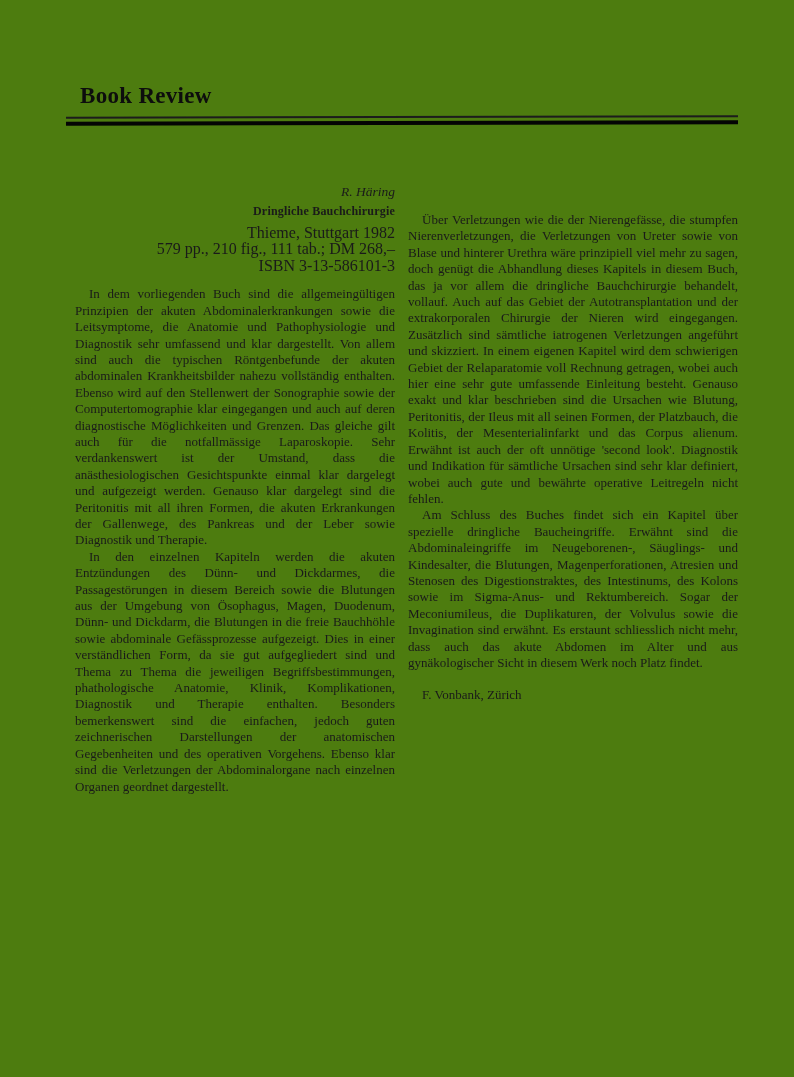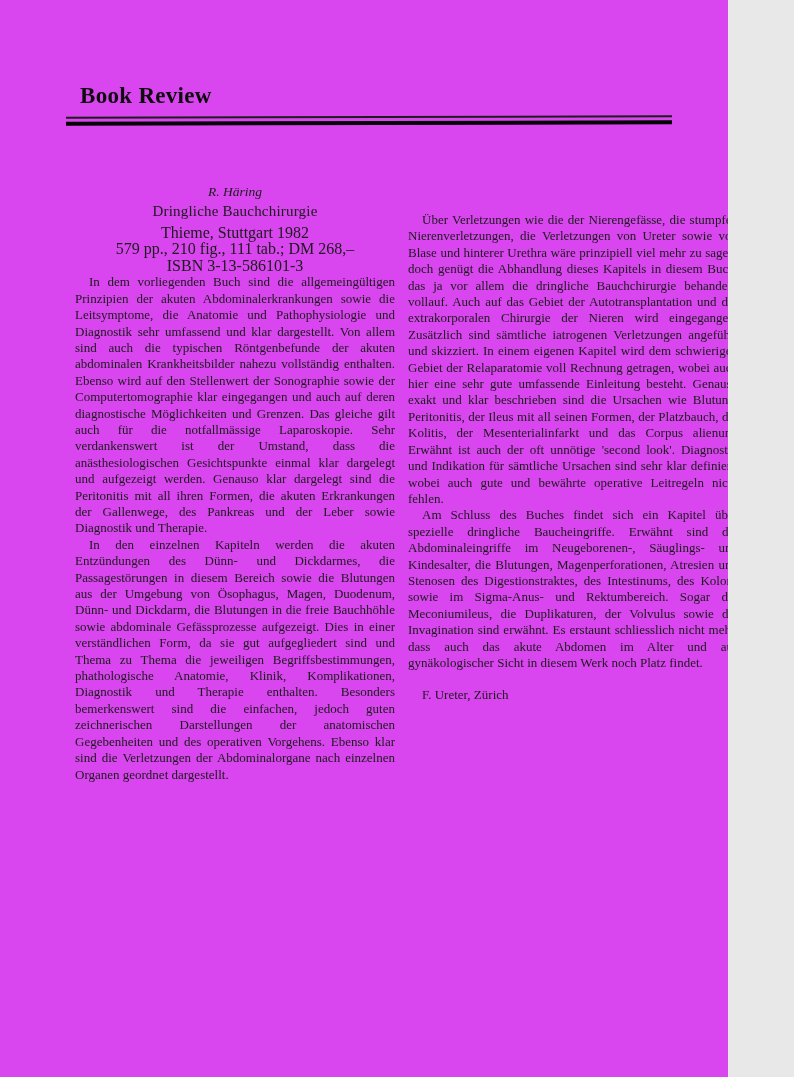--- a/index.html
+++ b/index.html
@@ -2,23 +2,23 @@
 <html><head>
 <meta charset="utf-8">
 <style>
   html, body {
     margin: 0;
     padding: 0;
     background: #e8e8e8;
   }
   .page {
     position: relative;
-    width: 728px;
+    width: 794px;
     height: 1077px;
-    background: #d946ef;
+    background: #4d7c0f;
     font-family: "Liberation Serif", "DejaVu Serif", serif;
     color: #141414;
     overflow: hidden;
   }
   
   .header {
     position: absolute;
     top: 83px;
     left: 66px;
     right: 56px;
@@ -55,31 +55,32 @@
     line-height: 16.4px;
     text-align: justify;
     color: #1a1a1a;
   }
   .col-right {
     width: 330px;
     margin-top: 28px;
   }
   
   .book-info {
-    text-align: center;
+    margin-bottom: 12px;
+    text-align: right;
   }
   .book-author {
     margin: 0 0 3px 0;
     font-style: italic;
     font-size: 13.5px;
   }
   .book-title {
     margin: 0 0 5px 0;
-    font-weight: normal;
-    font-size: 15px;
+    font-weight: bold;
+    font-size: 12px;
     letter-spacing: 0.2px;
   }
   .book-line {
     margin: 0;
     font-size: 16px;
     line-height: 16.5px;
   }
   .para {
     margin: 0;
     text-indent: 14px;
@@ -113,18 +114,18 @@
         <p class="book-line">579 pp., 210 fig., 111 tab.; DM 268,–</p>
         <p class="book-line">ISBN 3-13-586101-3</p>
       </div>
       <p class="para">In dem vorliegenden Buch sind die allgemeingültigen Prinzipien der akuten Abdominalerkrankungen sowie die Leitsymptome, die Anatomie und Pathophysiologie und Diagnostik sehr umfassend und klar dargestellt. Von allem sind auch die typischen Röntgenbefunde der akuten abdominalen Krankheitsbilder nahezu vollständig enthalten. Ebenso wird auf den Stellenwert der Sonographie sowie der Computertomographie klar eingegangen und auch auf deren diagnostische Möglichkeiten und Grenzen. Das gleiche gilt auch für die notfallmässige Laparoskopie. Sehr verdankenswert ist der Umstand, dass die anästhesiologischen Gesichtspunkte einmal klar dargelegt und aufgezeigt werden. Genauso klar dargelegt sind die Peritonitis mit all ihren Formen, die akuten Erkrankungen der Gallenwege, des Pankreas und der Leber sowie Diagnostik und Therapie.</p>
       <p class="para">In den einzelnen Kapiteln werden die akuten Entzündungen des Dünn- und Dickdarmes, die Passagestörungen in diesem Bereich sowie die Blutungen aus der Umgebung von Ösophagus, Magen, Duodenum, Dünn- und Dickdarm, die Blutungen in die freie Bauchhöhle sowie abdominale Gefässprozesse aufgezeigt. Dies in einer verständlichen Form, da sie gut aufgegliedert sind und Thema zu Thema die jeweiligen Begriffsbestimmungen, phathologische Anatomie, Klinik, Komplikationen, Diagnostik und Therapie enthalten. Besonders bemerkenswert sind die einfachen, jedoch guten zeichnerischen Darstellungen der anatomischen Gegebenheiten und des operativen Vorgehens. Ebenso klar sind die Verletzungen der Abdominalorgane nach einzelnen Organen geordnet dargestellt.</p>
     </section>
 
     <section class="col col-right">
       <p class="para">Über Verletzungen wie die der Nierengefässe, die stumpfen Nierenverletzungen, die Verletzungen von Ureter sowie von Blase und hinterer Urethra wäre prinzipiell viel mehr zu sagen, doch genügt die Abhandlung dieses Kapitels in diesem Buch, das ja vor allem die dringliche Bauchchirurgie behandelt, vollauf. Auch auf das Gebiet der Autotransplantation und der extrakorporalen Chirurgie der Nieren wird eingegangen. Zusätzlich sind sämtliche iatrogenen Verletzungen angeführt und skizziert. In einem eigenen Kapitel wird dem schwierigen Gebiet der Relaparatomie voll Rechnung getragen, wobei auch hier eine sehr gute umfassende Einleitung besteht. Genauso exakt und klar beschrieben sind die Ursachen wie Blutung, Peritonitis, der Ileus mit all seinen Formen, der Platzbauch, die Kolitis, der Mesenterialinfarkt und das Corpus alienum. Erwähnt ist auch der oft unnötige 'second look'. Diagnostik und Indikation für sämtliche Ursachen sind sehr klar definiert, wobei auch gute und bewährte operative Leitregeln nicht fehlen.</p>
       <p class="para">Am Schluss des Buches findet sich ein Kapitel über spezielle dringliche Baucheingriffe. Erwähnt sind die Abdominaleingriffe im Neugeborenen-, Säuglings- und Kindesalter, die Blutungen, Magenperforationen, Atresien und Stenosen des Digestionstraktes, des Intestinums, des Kolons sowie im Sigma-Anus- und Rektumbereich. Sogar der Meconiumileus, die Duplikaturen, der Volvulus sowie die Invagination sind erwähnt. Es erstaunt schliesslich nicht mehr, dass auch das akute Abdomen im Alter und aus gynäkologischer Sicht in diesem Werk noch Platz findet.</p>
-      <p class="signature">F. Ureter, Zürich</p>
+      <p class="signature">F. Vonbank, Zürich</p>
     </section>
 
   </div>
 
 </div>
 
 </body></html>

